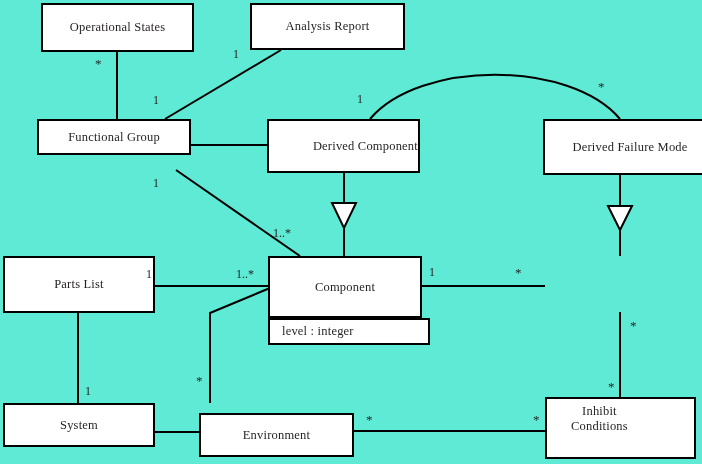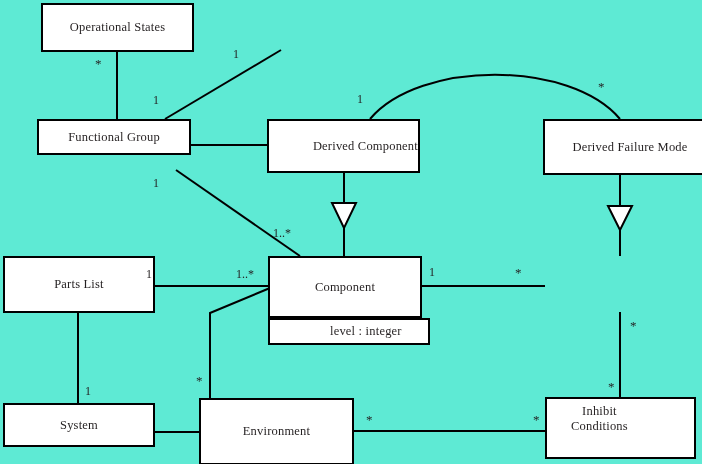--- a/index.html
+++ b/index.html
@@ -62,21 +62,20 @@
     background: #ffffff;
     display: flex;
     align-items: center;
     padding-left: 12px;
     z-index: 2;
   }
   .attr-text {
     font-size: 12.5px;
     color: #231f20;
     letter-spacing: 0.2px;
-    margin-left: 48px;
   }
   .multiplicity {
     position: absolute;
     font-size: 12px;
     color: #231f20;
     line-height: 1;
     white-space: nowrap;
     z-index: 3;
   }
   .multiplicity.star {
@@ -108,20 +107,25 @@
       <polygon points="332,203 356,203 344,228" fill="#ffffff" stroke="#000000" stroke-width="2"></polygon>
       <polygon points="608,206 632,206 620,230" fill="#ffffff" stroke="#000000" stroke-width="2"></polygon>
     </svg>
 
   <div class="uml-class" style="left: 41px; top: 3px; width: 153px; height: 49px;">
     <div class="class-name-compartment">
       <span class="class-name-text">Operational States</span>
     </div>
   </div>
 
+  <div class="uml-class" style="left: 250px; top: 3px; width: 155px; height: 47px;">
+    <div class="class-name-compartment">
+      <span class="class-name-text">Analysis Report</span>
+    </div>
+  </div>
 
   <div class="uml-class" style="left: 37px; top: 119px; width: 154px; height: 36px;">
     <div class="class-name-compartment">
       <span class="class-name-text">Functional Group</span>
     </div>
   </div>
 
   <div class="uml-class" style="left: 267px; top: 119px; width: 153px; height: 54px; align-items: flex-end;">
     <div class="class-name-compartment">
       <span class="class-name-text">Derived Component</span>
@@ -150,21 +154,21 @@
     <span class="attr-text">level : integer</span>
   </div>
 
 
   <div class="uml-class" style="left: 3px; top: 403px; width: 152px; height: 44px;">
     <div class="class-name-compartment">
       <span class="class-name-text">System</span>
     </div>
   </div>
 
-  <div class="uml-class" style="left: 199px; top: 398px; width: 155px; height: 67px;">
+  <div class="uml-class" style="left: 199px; top: 413px; width: 155px; height: 44px;">
     <div class="class-name-compartment">
       <span class="class-name-text">Environment</span>
     </div>
   </div>
 
   <div class="uml-class" style="left: 545px; top: 397px; width: 151px; height: 62px;">
     <div class="class-name-compartment align-left">
       <span class="class-name-text">Inhibit
 Conditions</span>
     </div>

